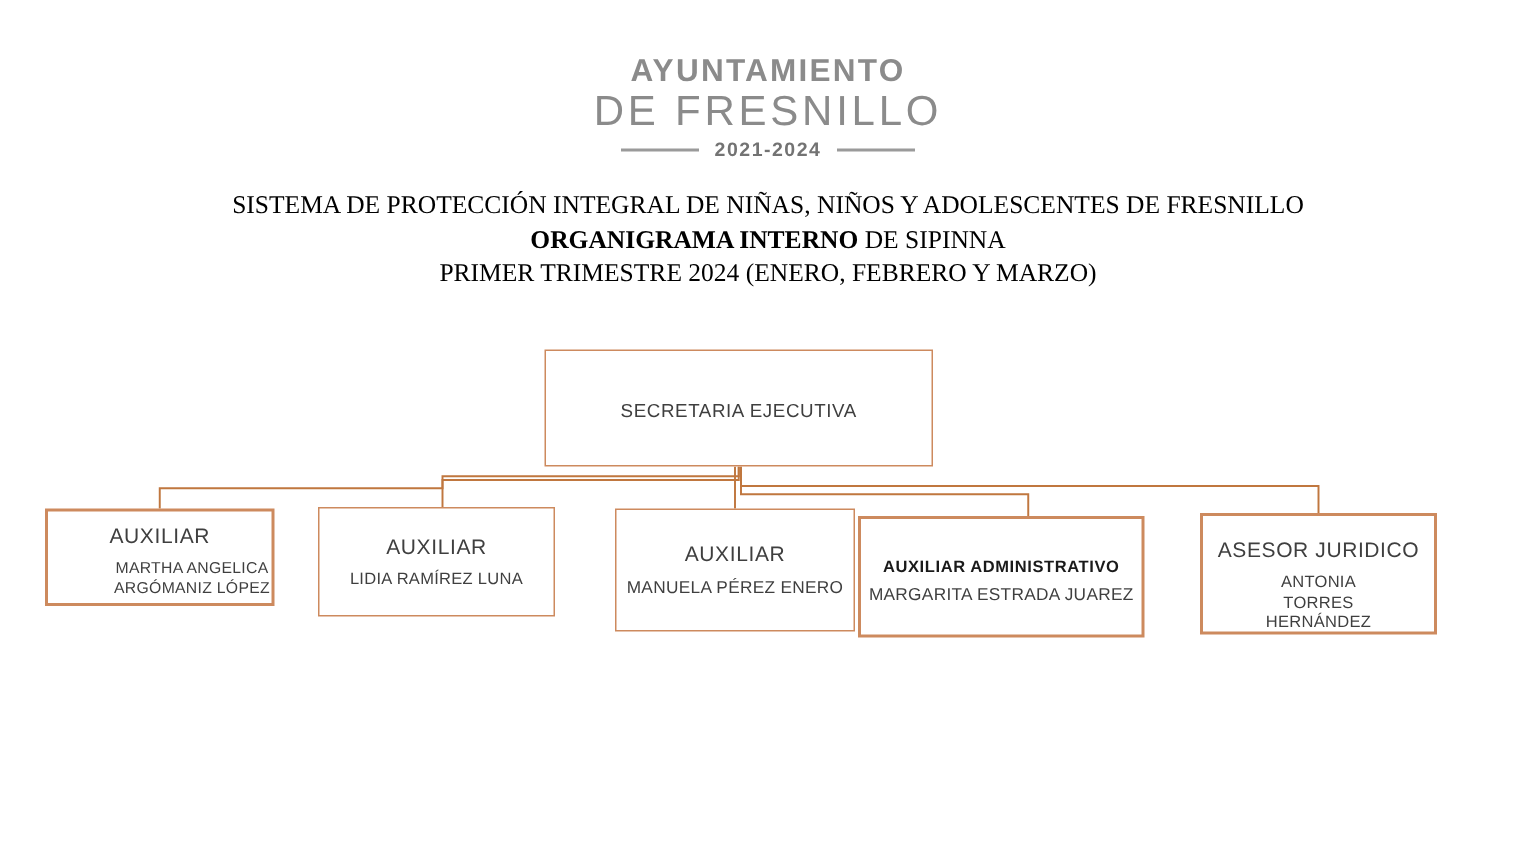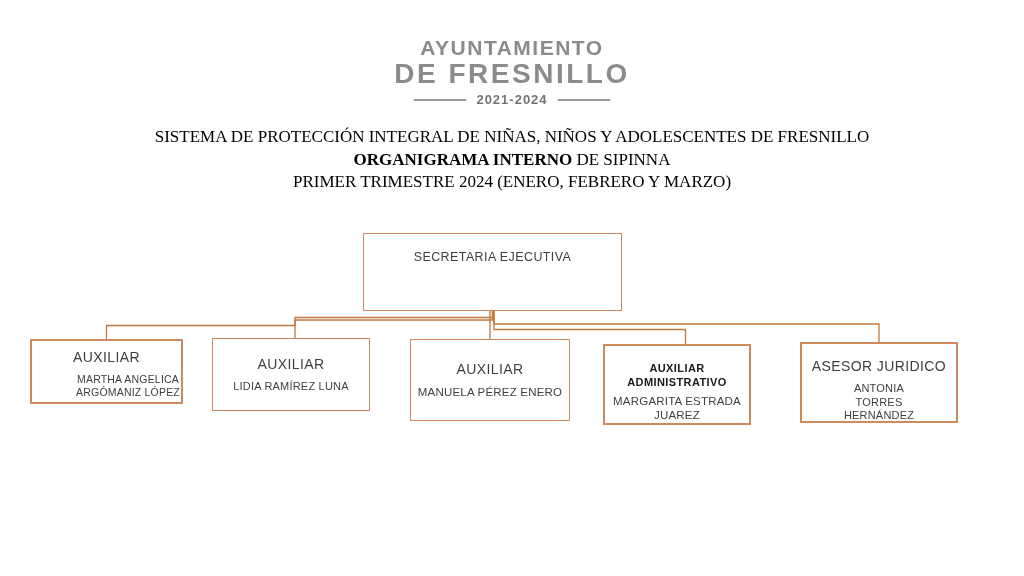--- a/index.html
+++ b/index.html
@@ -3,51 +3,51 @@
 <meta charset="utf-8">
 <style>
   html,body{margin:0;padding:0;background:#ffffff;}
   .page{
     position:relative;width:1024px;height:576px;background:#ffffff;
     overflow:hidden;font-family:"Liberation Sans",sans-serif;
   }
   
   .logo{position:absolute;top:36px;left:0;width:100%;text-align:center;color:#8b8b8b;}
   .logo-line1{font-size:21px;font-weight:bold;letter-spacing:1.5px;line-height:23px;}
-  .logo-line2{font-size:28px;font-weight:700;letter-spacing:2.5px;line-height:30px;}
+  .logo-line2{font-size:28px;font-weight:400;letter-spacing:2.5px;line-height:30px;}
   .logo-years{display:flex;align-items:center;justify-content:center;gap:10px;margin-top:3px;}
   .logo-years .dash{display:inline-block;width:52px;height:2px;background:#9a9a9a;}
   .logo-years .yr{font-size:13px;font-weight:bold;letter-spacing:1px;color:#737373;}
   
   .headline{
     position:absolute;top:126px;left:0;width:100%;text-align:center;
     font-family:"Liberation Serif",serif;color:#000000;
   }
   .headline .h-line{font-size:17px;line-height:22.5px;}
   .headline .h-bold{font-weight:bold;}
   
   .connectors{position:absolute;left:0;top:0;width:1024px;height:576px;pointer-events:none;}
   .obox{
     position:absolute;background:#ffffff;border:1.5px solid #cd8a5e;
     text-align:center;color:#3f3f3f;box-sizing:border-box;
   }
   .obox .box-title{letter-spacing:0.4px;}
   .obox .box-name{letter-spacing:0.2px;}
-  .box--root{left:363px;top:233px;width:259px;height:78px;padding-top:13px;}
+  .box--root{left:363px;top:233px;width:259px;height:78px;padding-top:30px;}
   .box--root .box-title,.box--root .box-name{font-size:12.5px;line-height:21px;}
   .box--b1{left:30px;top:339px;width:153px;height:65px;border-width:2px;padding-top:8px;}
   .box--b1 .box-title{font-size:14px;line-height:17px;margin-bottom:7px;}
   .box--b1 .box-name{font-size:10.5px;line-height:13px;padding-left:43px;}
   .box--b2{left:212px;top:338px;width:158px;height:73px;padding-top:17px;}
   .box--b2 .box-title{font-size:14px;line-height:17px;margin-bottom:6px;}
   .box--b2 .box-name{font-size:11px;line-height:14px;}
   .box--b3{left:410px;top:339px;width:160px;height:82px;padding-top:21px;}
   .box--b3 .box-title{font-size:14px;line-height:17px;margin-bottom:7px;}
   .box--b3 .box-name{font-size:11.5px;line-height:14px;}
-  .box--b4{left:603px;top:344px;width:148px;height:81px;border-width:2.5px;padding-top:15px;}
+  .box--b4{left:572px;top:344px;width:191px;height:81px;border-width:2.5px;padding-top:25px;}
   .box--b4 .box-title{font-size:11px;font-weight:bold;color:#1a1a1a;line-height:14px;margin-bottom:5px;}
   .box--b4 .box-name{font-size:11.5px;line-height:14px;}
   .box--b5{left:800px;top:342px;width:158px;height:81px;border-width:2px;padding-top:14px;}
   .box--b5 .box-title{font-size:14px;line-height:17px;margin-bottom:7px;}
   .box--b5 .box-name{font-size:11px;line-height:13.5px;padding:0 28px;}
 </style>
 </head>
 <body>
 
 <div class="page">

